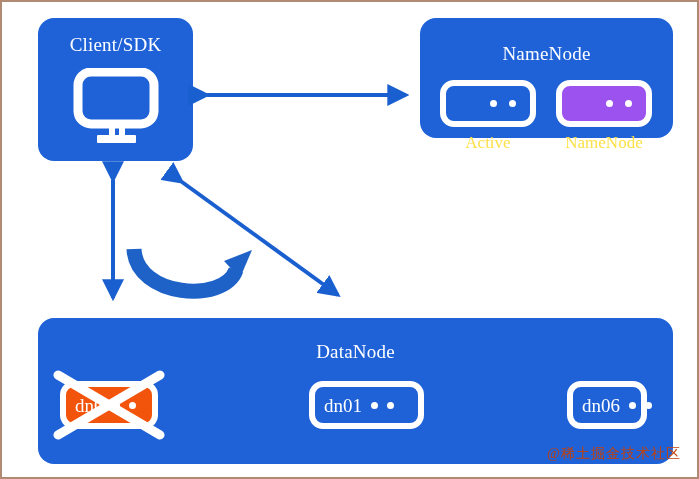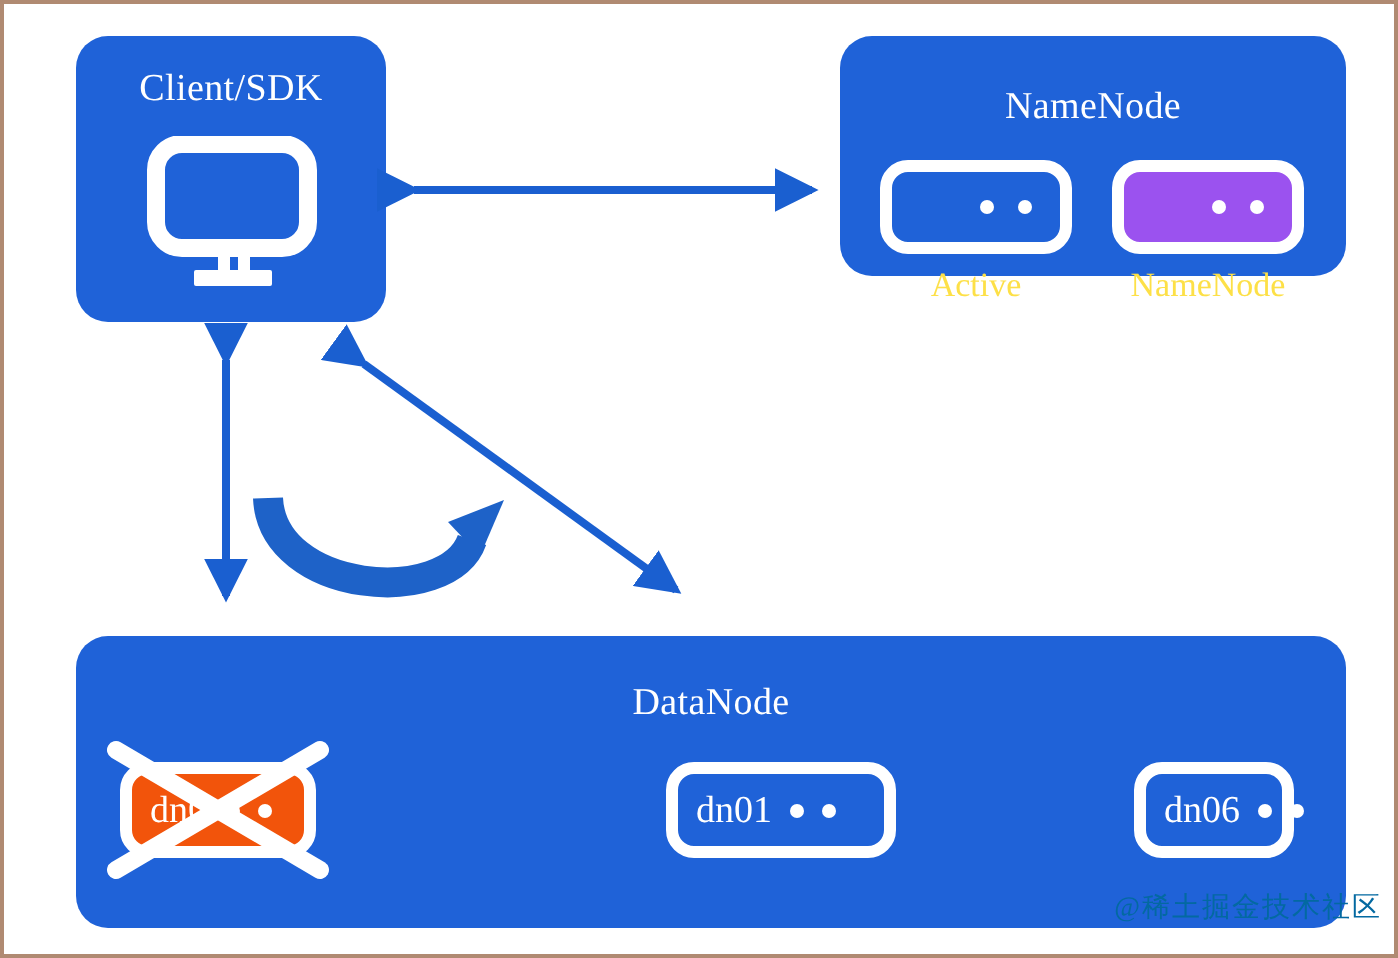--- a/index.html
+++ b/index.html
@@ -129,21 +129,21 @@
   }
   .dn-chip .dn-dots i {
     display: block;
     width: 7px;
     height: 7px;
     border-radius: 50%;
     background: #ffffff;
   }
 
   #dn-dead  { left: 58px;  width: 98px; background: #f2540b; }
-  #dn-01    { left: 307px; width: 115px; margin-left: 24px; }
+  #dn-01    { left: 307px; width: 115px; }
   #dn-06    { left: 565px; width: 80px; }
 
   #dead-cross {
     position: absolute;
     left: 48px;
     top: 367px;
     width: 118px;
     height: 72px;
     pointer-events: none;
   }
@@ -154,23 +154,23 @@
     left: 0;
     top: 0;
     width: 699px;
     height: 479px;
     pointer-events: none;
   }
 
   
   #watermark {
     position: absolute;
-    right: 6px;
+    right: 16px;
     bottom: 14px;
-    color: #0369a1;
+    color: #c2410c;
     font-size: 14px;
     letter-spacing: 1px;
   }
 </style>
 </head>
 <body>
 
 <div id="canvas">
 
   <div class="box" id="client-box">

